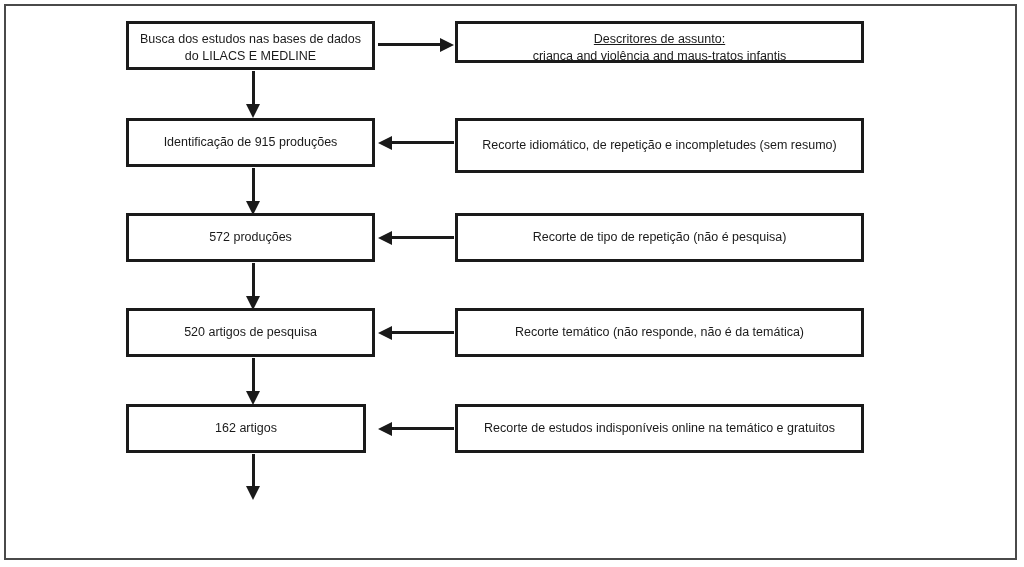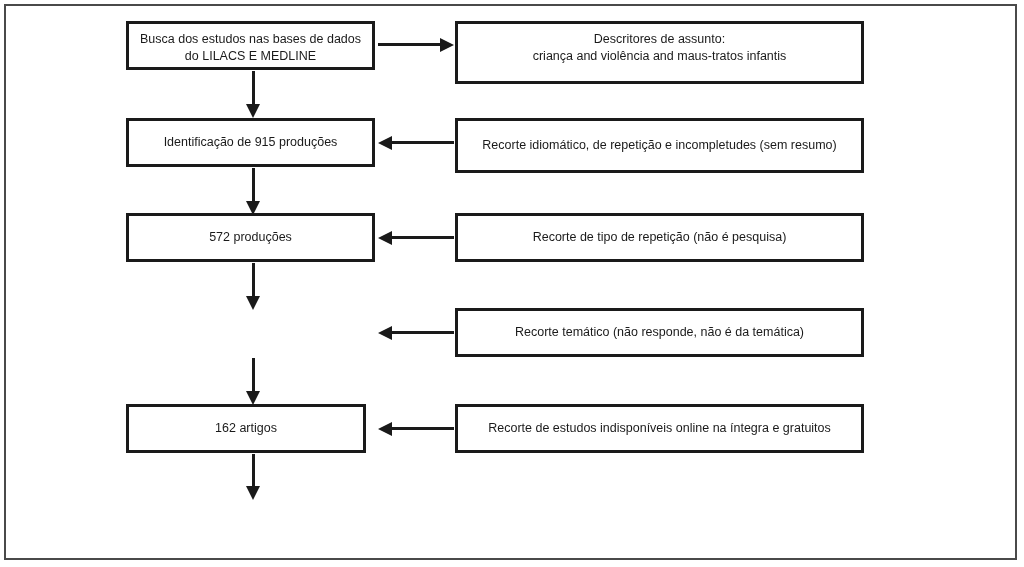--- a/index.html
+++ b/index.html
@@ -127,21 +127,21 @@
     </div>
     <div class="flow-box" style="left:120px; top:15px; width:249px; height:49px; border:none; background:transparent; align-items:flex-end; padding-bottom:5px;">
       <span class="box-text">do LILACS E MEDLINE</span>
     </div>
 
     <div class="h-arrow right" style="left:372px; top:14px; width:76px; height:49px;">
       <span class="shaft"></span>
       <span class="head"></span>
     </div>
 
-    <div class="flow-box" style="left: 449px; top: 15px; width: 409px; height: 63px; align-items: flex-start; padding-top: 6px;">
+    <div class="flow-box" style="left: 449px; top: 15px; width: 409px; height: 42px; align-items: flex-start; padding-top: 6px; text-decoration: underline;">
       <span class="box-text">Descritores de assunto:</span>
     </div>
     <div class="flow-box" style="left:449px; top:15px; width:409px; height:49px; border:none; background:transparent; align-items:flex-end; padding-bottom:5px;padding-left:8px;">
       <span class="box-text">criança and violência and maus-tratos infantis</span>
     </div>
 
     <div class="v-arrow" style="left:240px; top:65px; height:47px;">
       <span class="shaft" style="height:33px;"></span>
       <span class="head"></span>
     </div>
@@ -175,20 +175,23 @@
 
     <div class="flow-box" style="left:449px; top:207px; width:409px; height:49px;">
       <span class="box-text">Recorte de tipo de repetição (não é pesquisa)</span>
     </div>
 
     <div class="v-arrow" style="left:240px; top:257px; height:47px;">
       <span class="shaft" style="height:33px;"></span>
       <span class="head"></span>
     </div>
 
+    <div class="flow-box" style="left:120px; top:302px; width:249px; height:49px;">
+      <span class="box-text">520 artigos de pesquisa</span>
+    </div>
 
     <div class="h-arrow left" style="left:372px; top:302px; width:76px; height:49px;">
       <span class="shaft"></span>
       <span class="head"></span>
     </div>
 
     <div class="flow-box" style="left:449px; top:302px; width:409px; height:49px;">
       <span class="box-text">Recorte temático (não responde, não é da temática)</span>
     </div>
 
@@ -200,21 +203,21 @@
     <div class="flow-box" style="left:120px; top:398px; width:240px; height:49px;">
       <span class="box-text">162 artigos</span>
     </div>
 
     <div class="h-arrow left" style="left:372px; top:398px; width:76px; height:49px;">
       <span class="shaft"></span>
       <span class="head"></span>
     </div>
 
     <div class="flow-box" style="left:449px; top:398px; width:409px; height:49px;">
-      <span class="box-text">Recorte de estudos indisponíveis online na íntegra e gratuitos</span>
+      <span class="box-text">Recorte de estudos indisponíveis online na temático e gratuitos</span>
     </div>
 
     <div class="v-arrow" style="left:240px; top:448px; height:46px;">
       <span class="shaft" style="height:32px;"></span>
       <span class="head"></span>
     </div>
 
 
   </div>
 </div>

